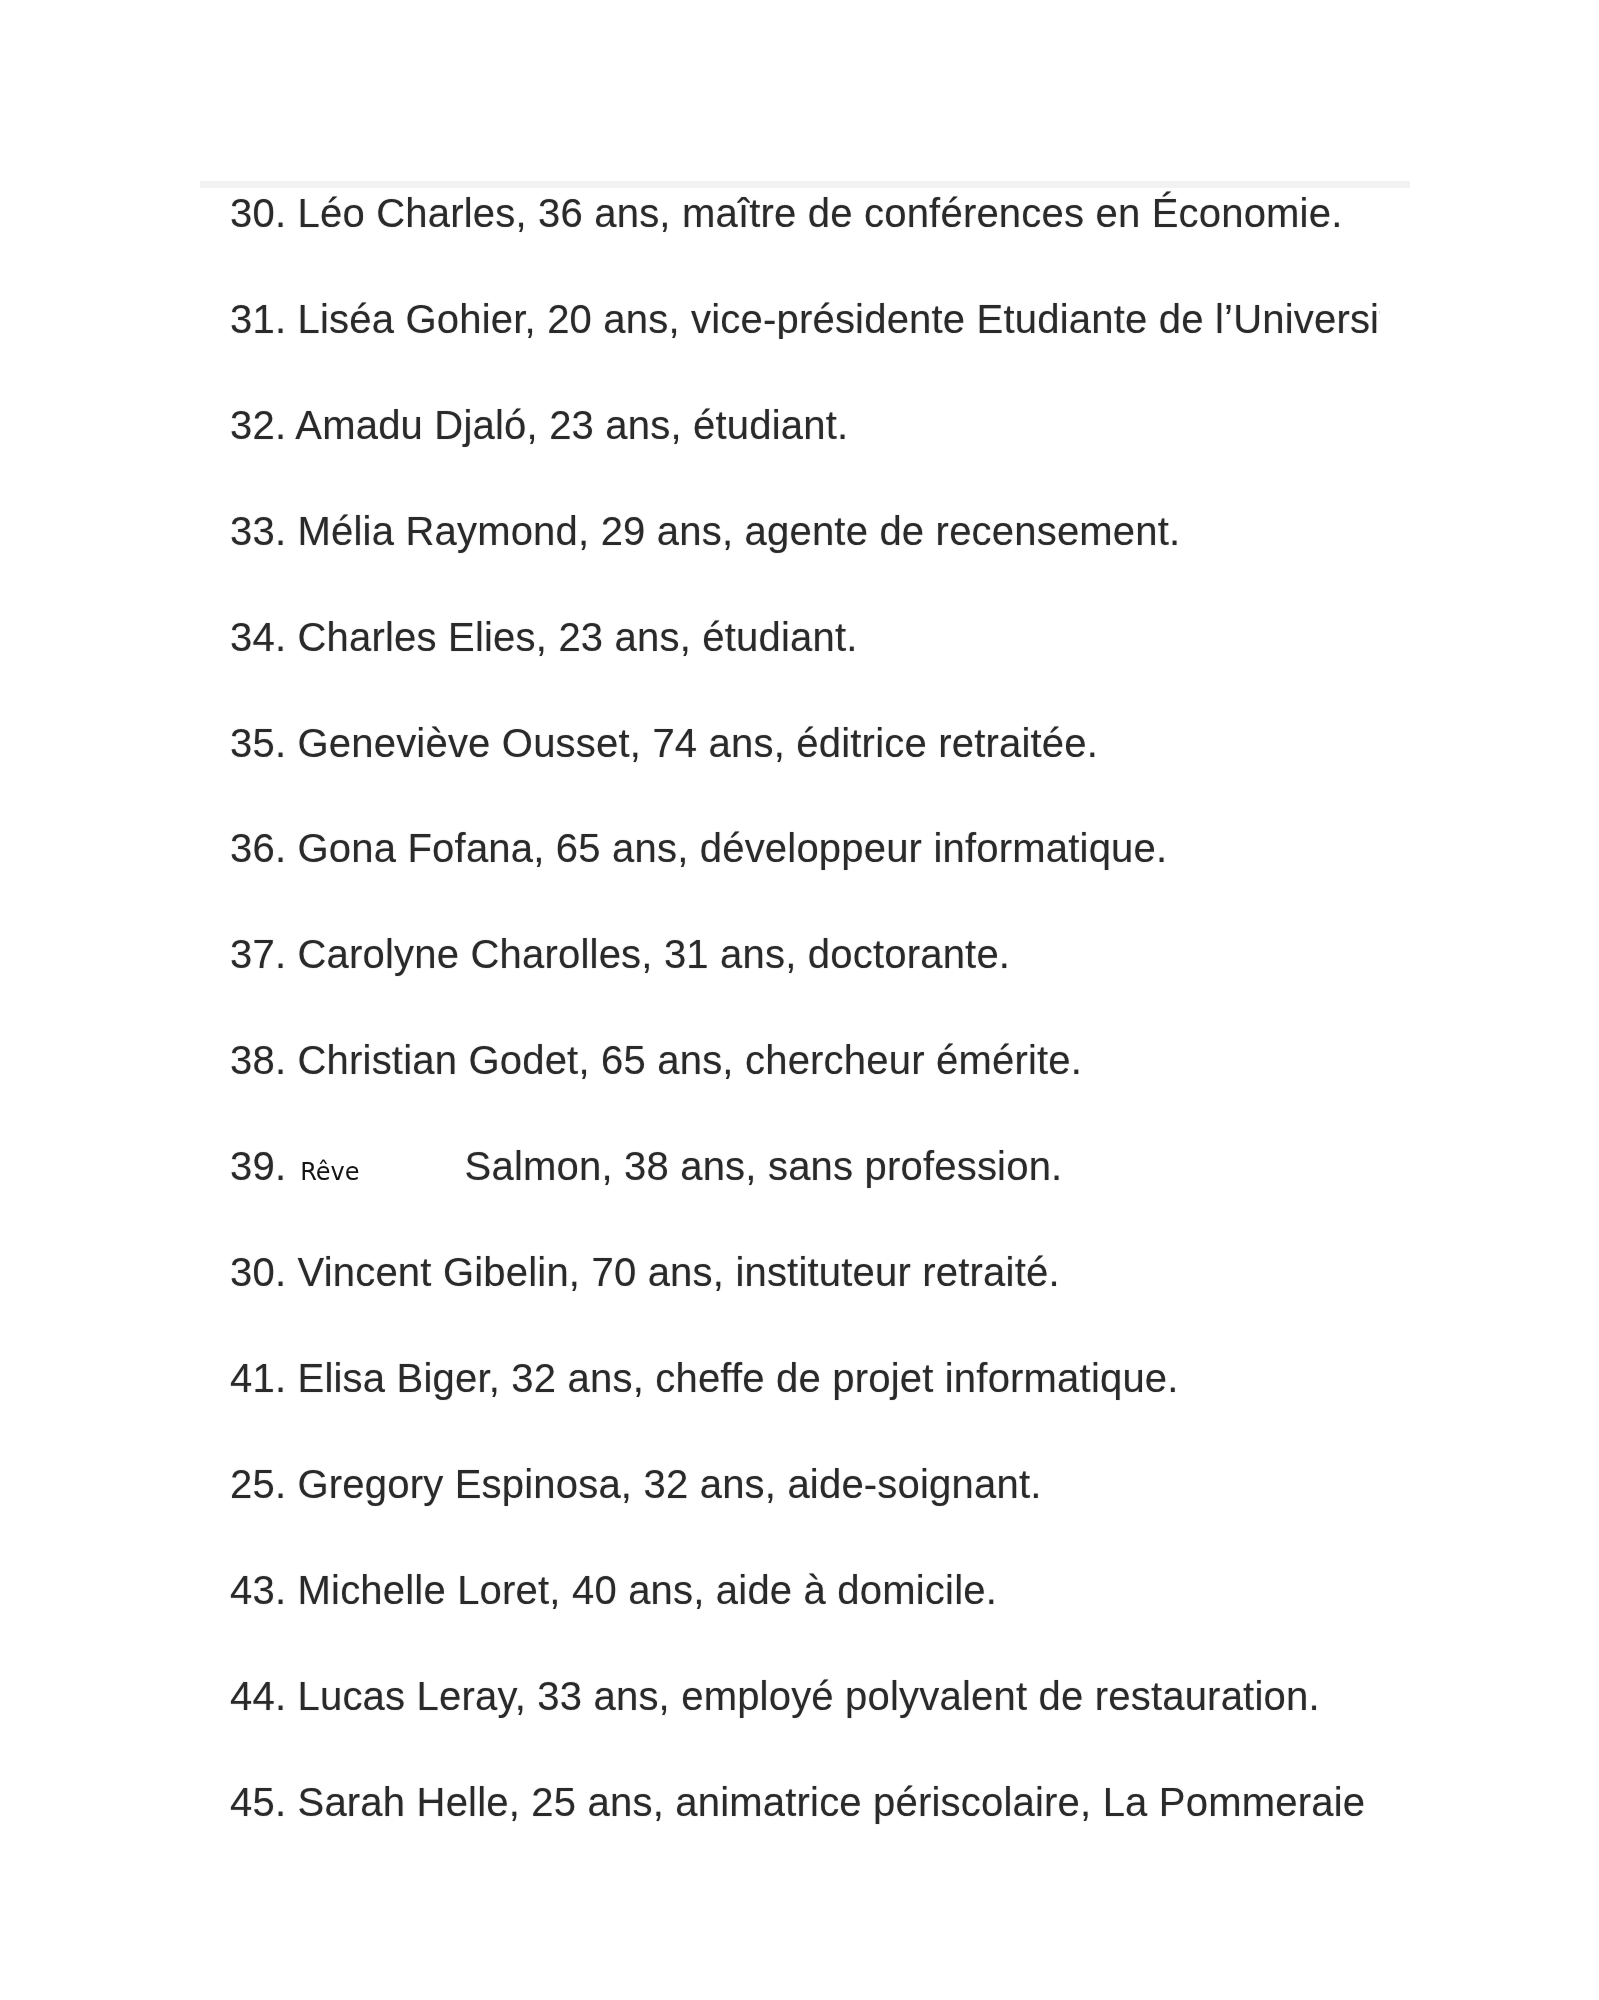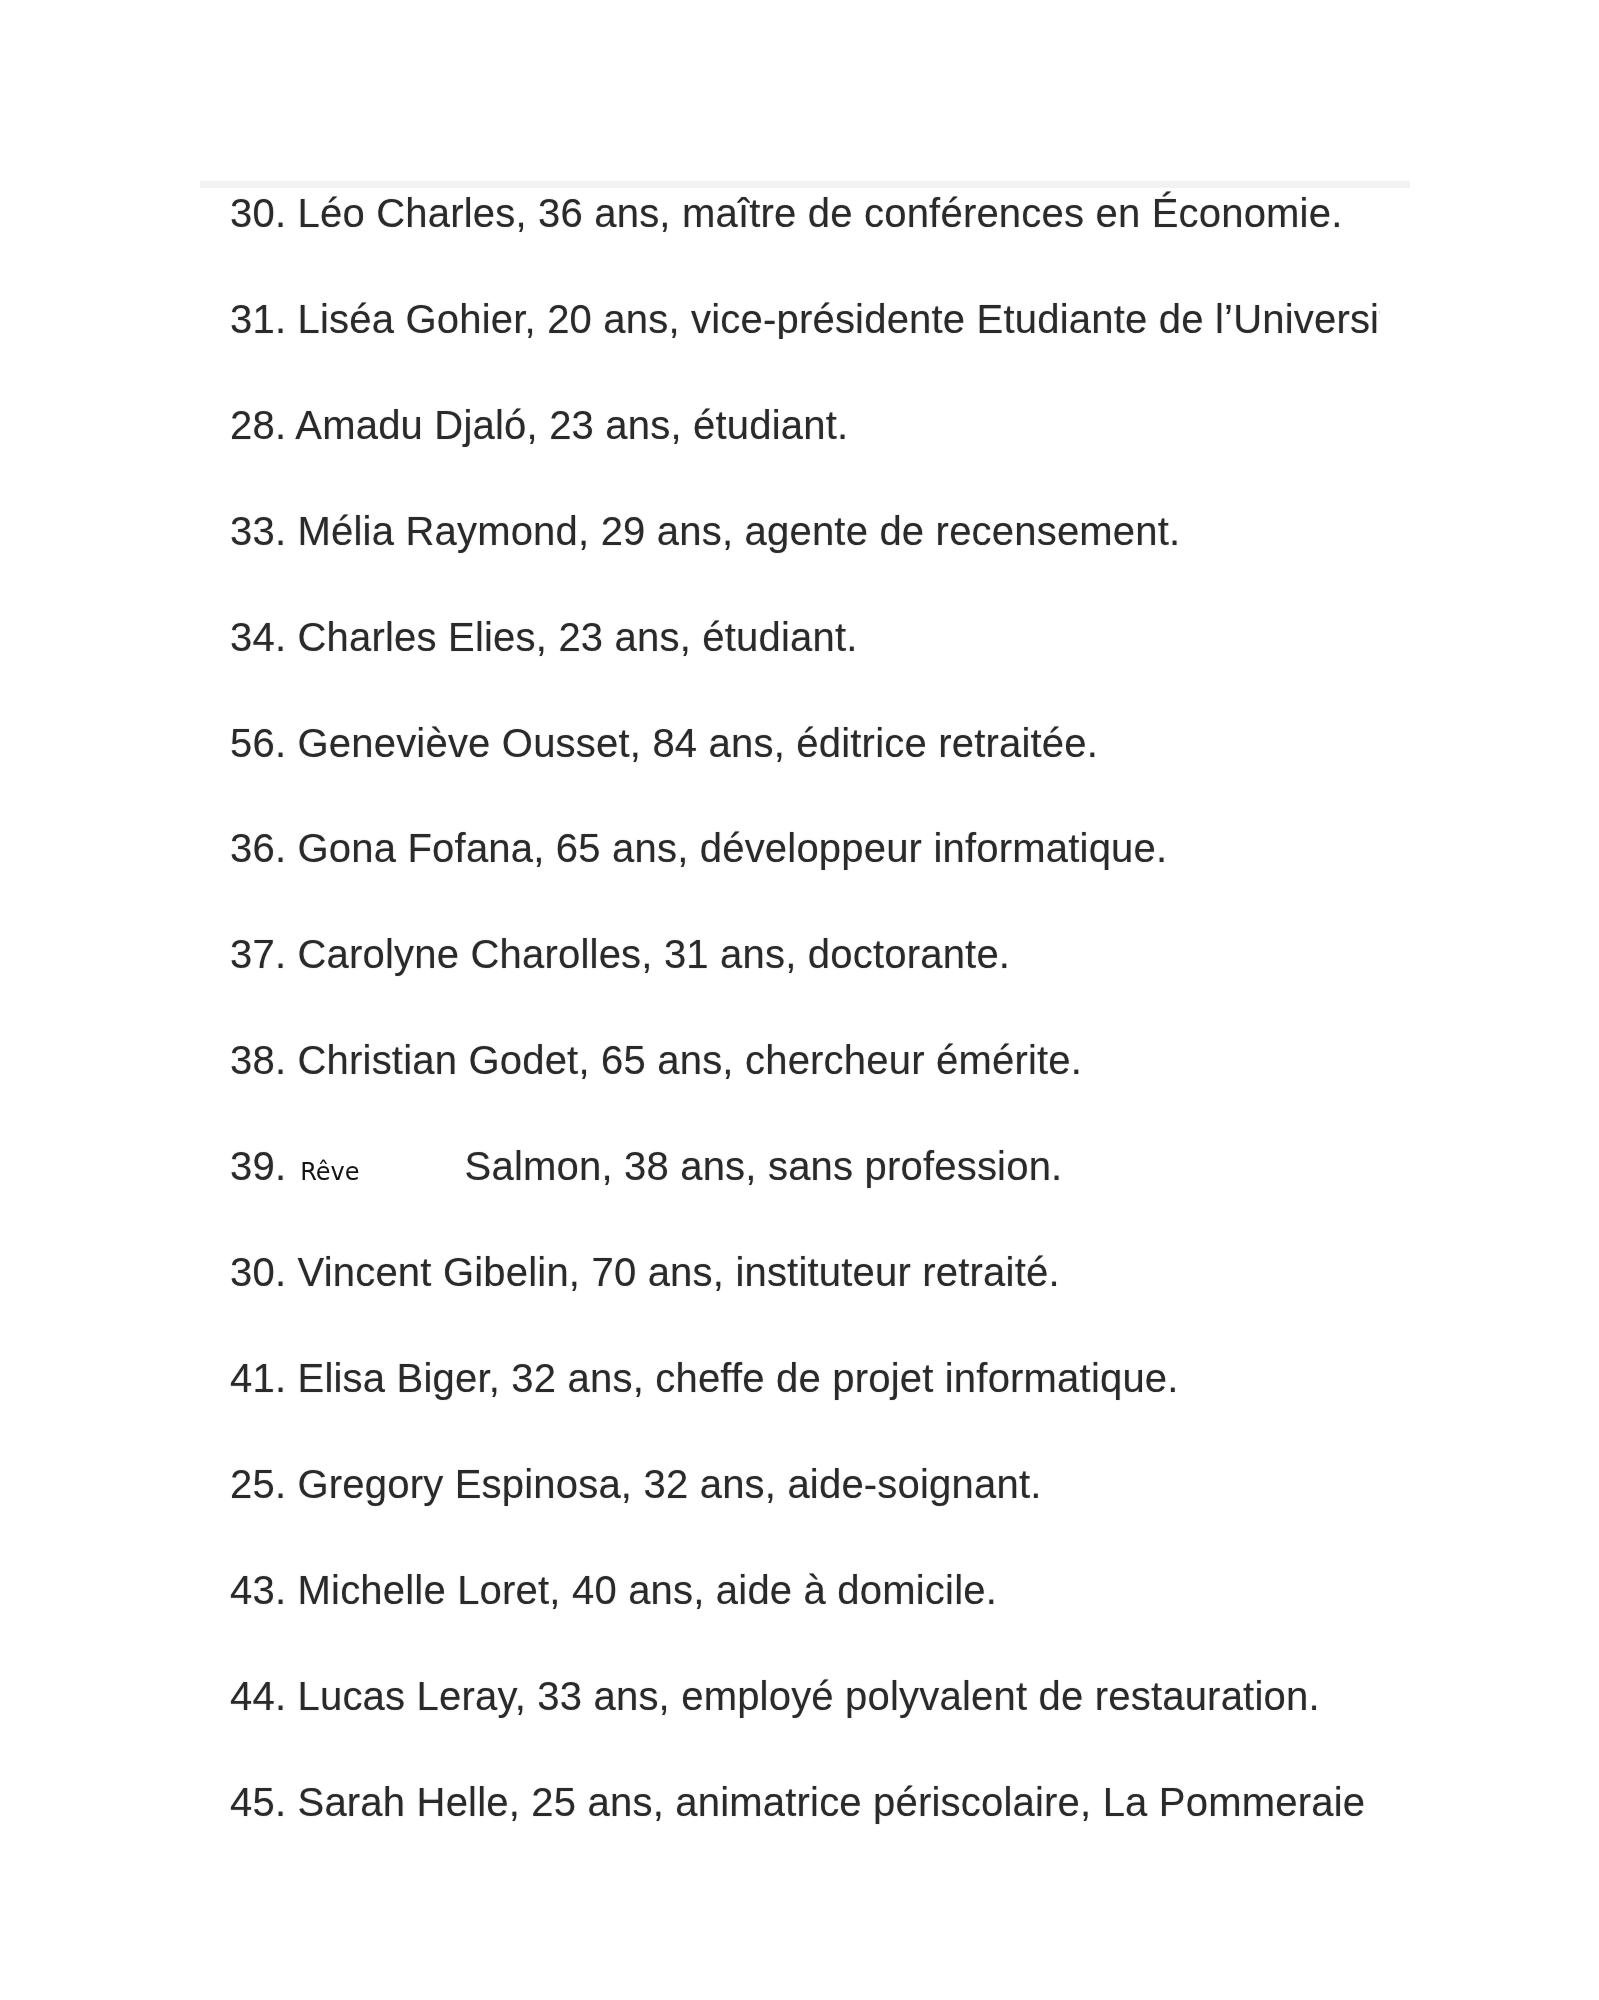--- a/index.html
+++ b/index.html
@@ -56,24 +56,24 @@
   }
 </style>
 </head>
 <body>
 
 <div id="document-page">
   <div class="edge-artifact"></div>
   <div id="list-container">
       <div class="line" style="top: 193px;"><span class="seg">30. Léo Charles, 36 ans, maître de conférences en Économie.</span></div>
       <div class="line clipped" style="top: 299px;"><span class="seg">31. Liséa Gohier, 20 ans, vice-présidente Etudiante de l’Universit</span></div>
-      <div class="line" style="top: 405px;"><span class="seg">28. Amadu Djaló, 23 ans, étudiant.</span></div>
+      <div class="line" style="top: 405px;"><span class="seg">32. Amadu Djaló, 23 ans, étudiant.</span></div>
       <div class="line" style="top: 511px;"><span class="seg">33. Mélia Raymond, 29 ans, agente de recensement.</span></div>
       <div class="line" style="top: 617px;"><span class="seg">34. Charles Elies, 23 ans, étudiant.</span></div>
-      <div class="line" style="top: 723px;"><span class="seg">56. Geneviève Ousset, 84 ans, éditrice retraitée.</span></div>
+      <div class="line" style="top: 723px;"><span class="seg">35. Geneviève Ousset, 74 ans, éditrice retraitée.</span></div>
       <div class="line" style="top: 828px;"><span class="seg">36. Gona Fofana, 65 ans, développeur informatique.</span></div>
       <div class="line" style="top: 934px;"><span class="seg">37. Carolyne Charolles, 31 ans, doctorante.</span></div>
       <div class="line" style="top: 1040px;"><span class="seg">38. Christian Godet, 65 ans, chercheur émérite.</span></div>
       <div class="line" style="top: 1146px;"><span class="seg">39.</span><span class="seg patched" style="margin-left: 14px; margin-right: 105px;">Rêve</span><span class="seg">Salmon, 38 ans, sans profession.</span></div>
       <div class="line" style="top: 1252px;"><span class="seg">30. Vincent Gibelin, 70 ans, instituteur retraité.</span></div>
       <div class="line" style="top: 1358px;"><span class="seg">41. Elisa Biger, 32 ans, cheffe de projet informatique.</span></div>
       <div class="line" style="top: 1464px;"><span class="seg">25. Gregory Espinosa, 32 ans, aide-soignant.</span></div>
       <div class="line" style="top: 1570px;"><span class="seg">43. Michelle Loret, 40 ans, aide à domicile.</span></div>
       <div class="line" style="top: 1676px; text-decoration: underline;"><span class="seg">44. Lucas Leray, 33 ans, employé polyvalent de restauration.</span></div>
       <div class="line" style="top: 1782px;"><span class="seg">45. Sarah Helle, 25 ans, animatrice périscolaire, La Pommeraie</span></div>

